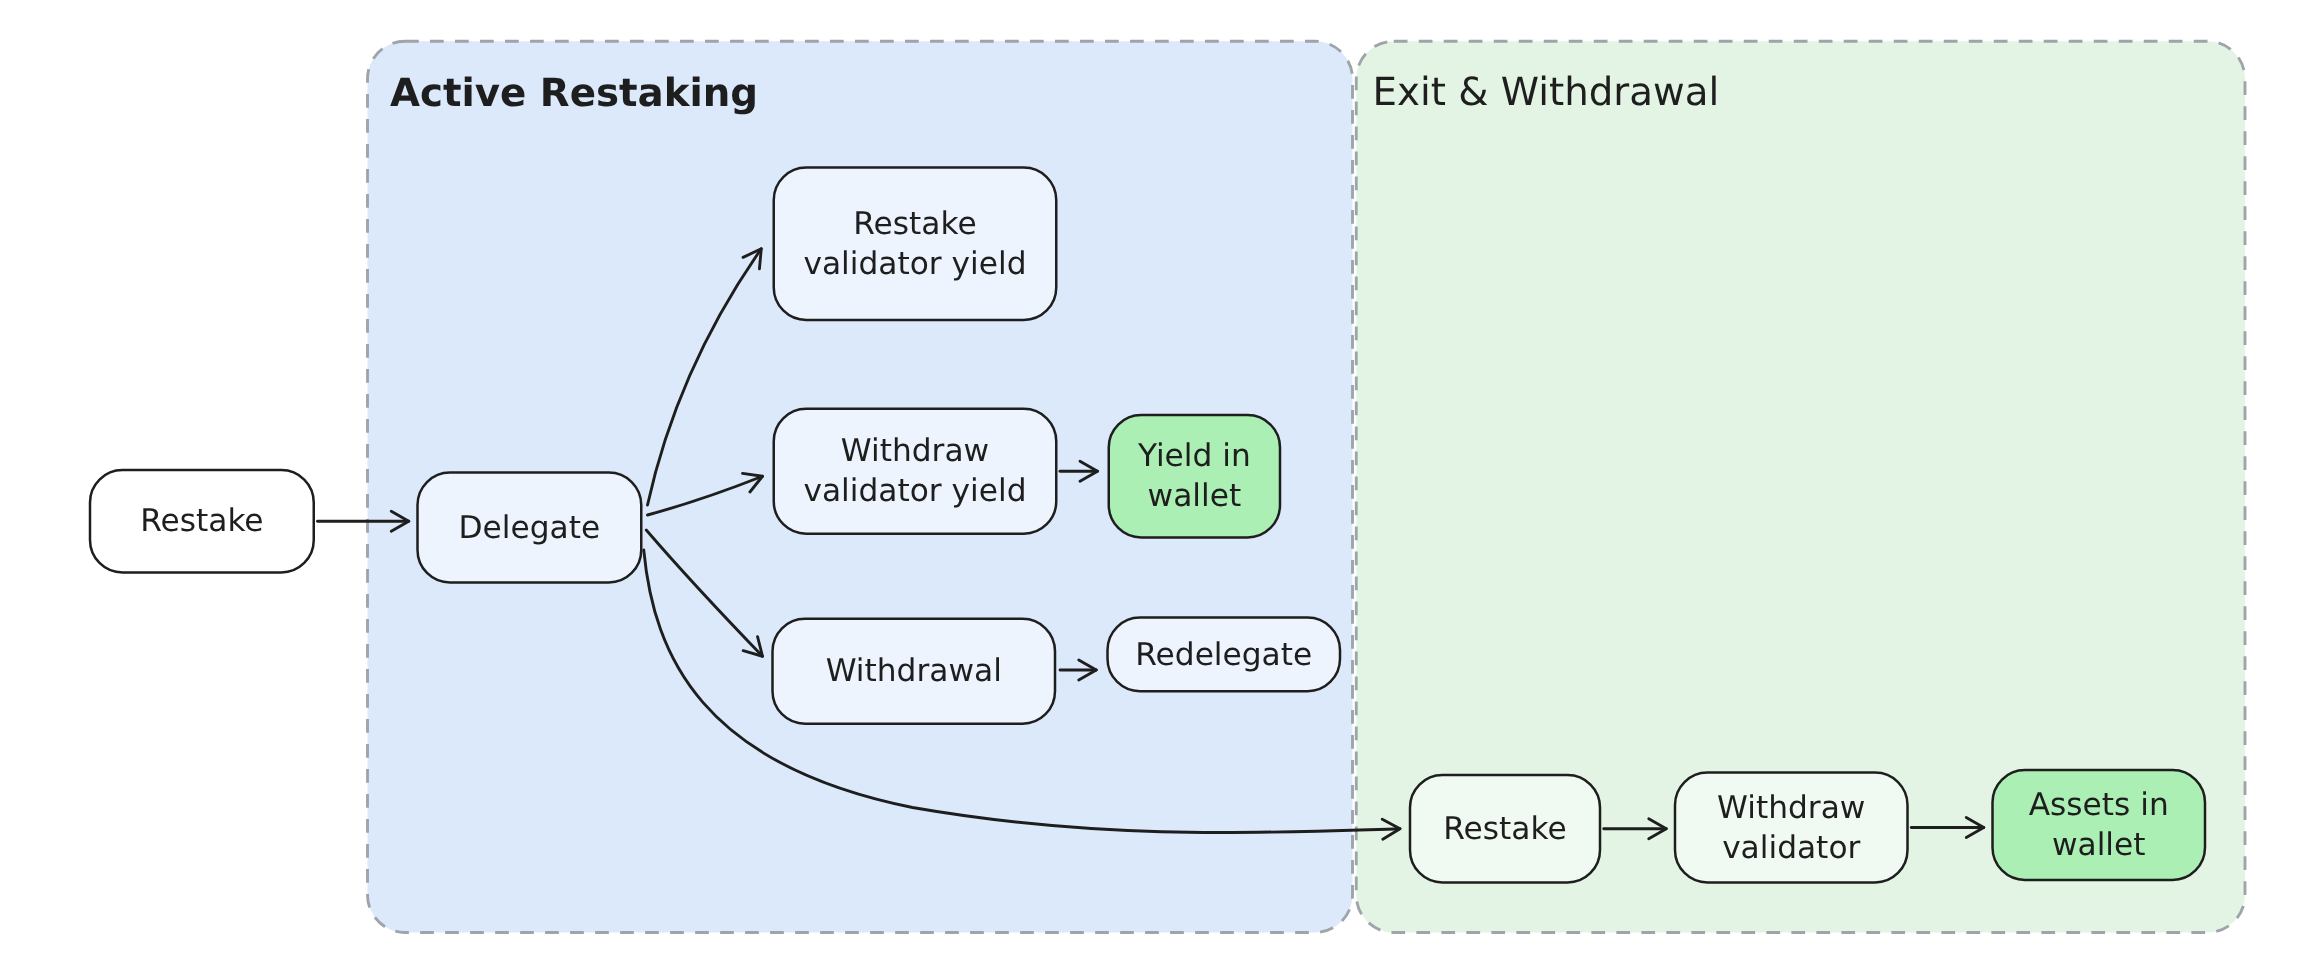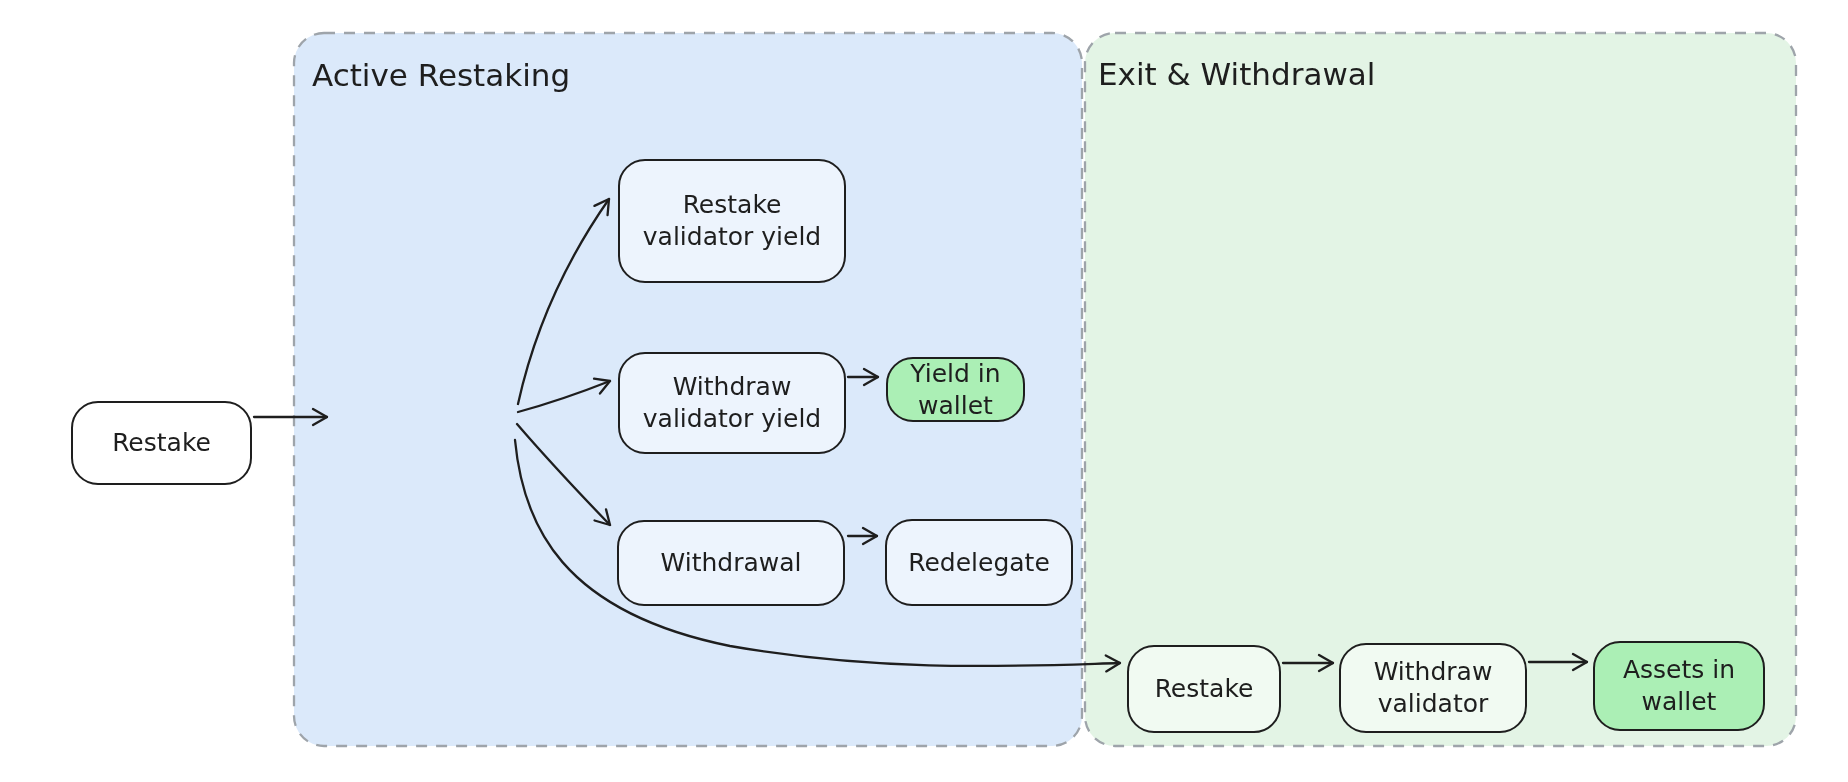--- a/index.html
+++ b/index.html
@@ -38,38 +38,37 @@
     align-items: center;
     justify-content: center;
     text-align: center;
     border: 2.5px solid #1e1e1e;
     border-radius: 27px;
     background: rgba(255, 255, 255, 0.5);
     font-size: 25px;
     line-height: 1.28;
     white-space: pre-line;
     z-index: 3;
-    margin-top: 26px;
   }
   .node.fill-white { background: #ffffff; }
   .node.fill-green { background: #abefb5; }
 
   
   #n-restake              { left:   71px; top: 375px; width: 181px; height:  84px; }
   #n-delegate             { left:  333px; top: 377px; width: 181px; height:  90px; }
   #n-restake-val-yield    { left:  618px; top: 133px; width: 228px; height: 124px; }
   #n-withdraw-val-yield   { left:  618px; top: 326px; width: 228px; height: 102px; }
-  #n-yield-in-wallet      { left:  886px; top: 331px; width: 139px; height:  65px; }
+  #n-yield-in-wallet      { left:  886px; top: 331px; width: 139px; height:  100px; }
   #n-undelegate           { left:  617px; top: 494px; width: 228px; height:  86px; }
-  #n-redelegate           { left:  885px; top: 493px; width: 188px; height:  87px; }
+  #n-redelegate           { left:  885px; top: 493px; width: 188px; height:  61px; }
   #n-unstake              { left: 1127px; top: 619px; width: 154px; height:  88px; }
   #n-withdraw-validator   { left: 1339px; top: 617px; width: 188px; height:  90px; }
   #n-assets-in-wallet     { left: 1593px; top: 615px; width: 172px; height:  90px; }
 
-  #lbl-active  { left: 312px;  top: 57px; }
+  #lbl-active  { left: 312px;  top: 57px; font-weight: bold; }
   #lbl-exit    { left: 1098px; top: 56px; }
 </style>
 </head>
 <body>
 
 <div class="canvas">
 
   <svg class="layer-svg" viewBox="0 0 1848 782" xmlns="http://www.w3.org/2000/svg">
     <defs>
       <marker id="arrowhead" viewBox="-17 -11 19 22" refX="0" refY="0" markerWidth="19" markerHeight="22" markerUnits="userSpaceOnUse" orient="auto">
@@ -91,20 +90,21 @@
       <path d="M 1283 663 L 1333 663" marker-end="url(#arrowhead)"></path>
       <path d="M 1529 662 L 1587 662" marker-end="url(#arrowhead)"></path>
     </g>
   </svg>
 
   <div class="region-label" id="lbl-active">Active Restaking</div>
   <div class="region-label" id="lbl-exit">Exit &amp; Withdrawal</div>
 
   <div class="node fill-white" id="n-restake">Restake</div>
 
+  <div class="node" id="n-delegate">Delegate</div>
 
   <div class="node" id="n-restake-val-yield">Restake
 validator yield</div>
 
   <div class="node" id="n-withdraw-val-yield">Withdraw
 validator yield</div>
 
   <div class="node fill-green" id="n-yield-in-wallet">Yield in
 wallet</div>
 

